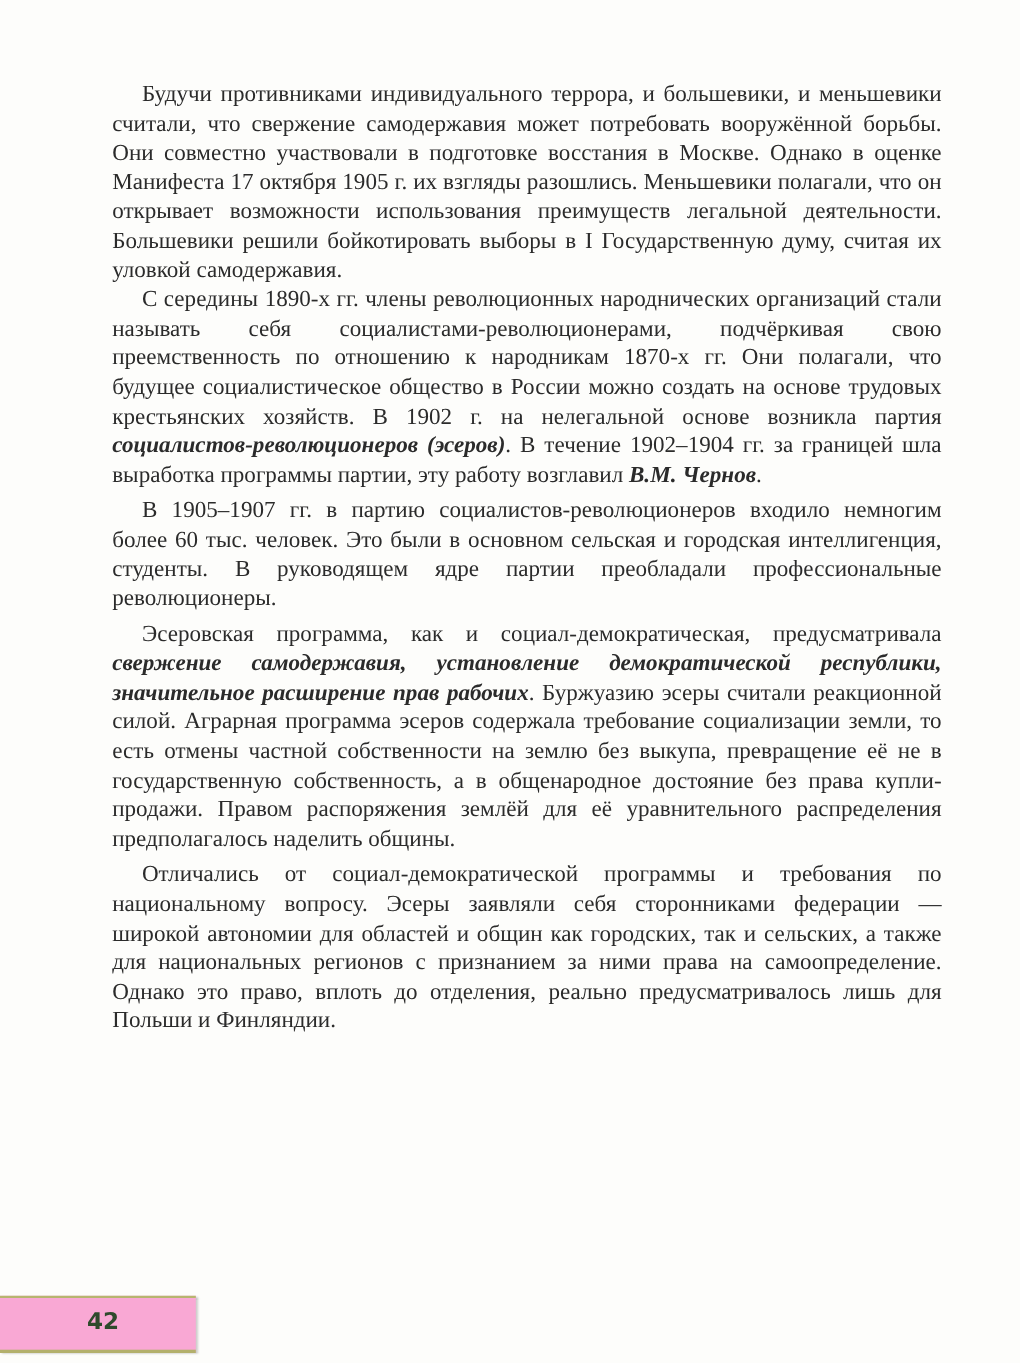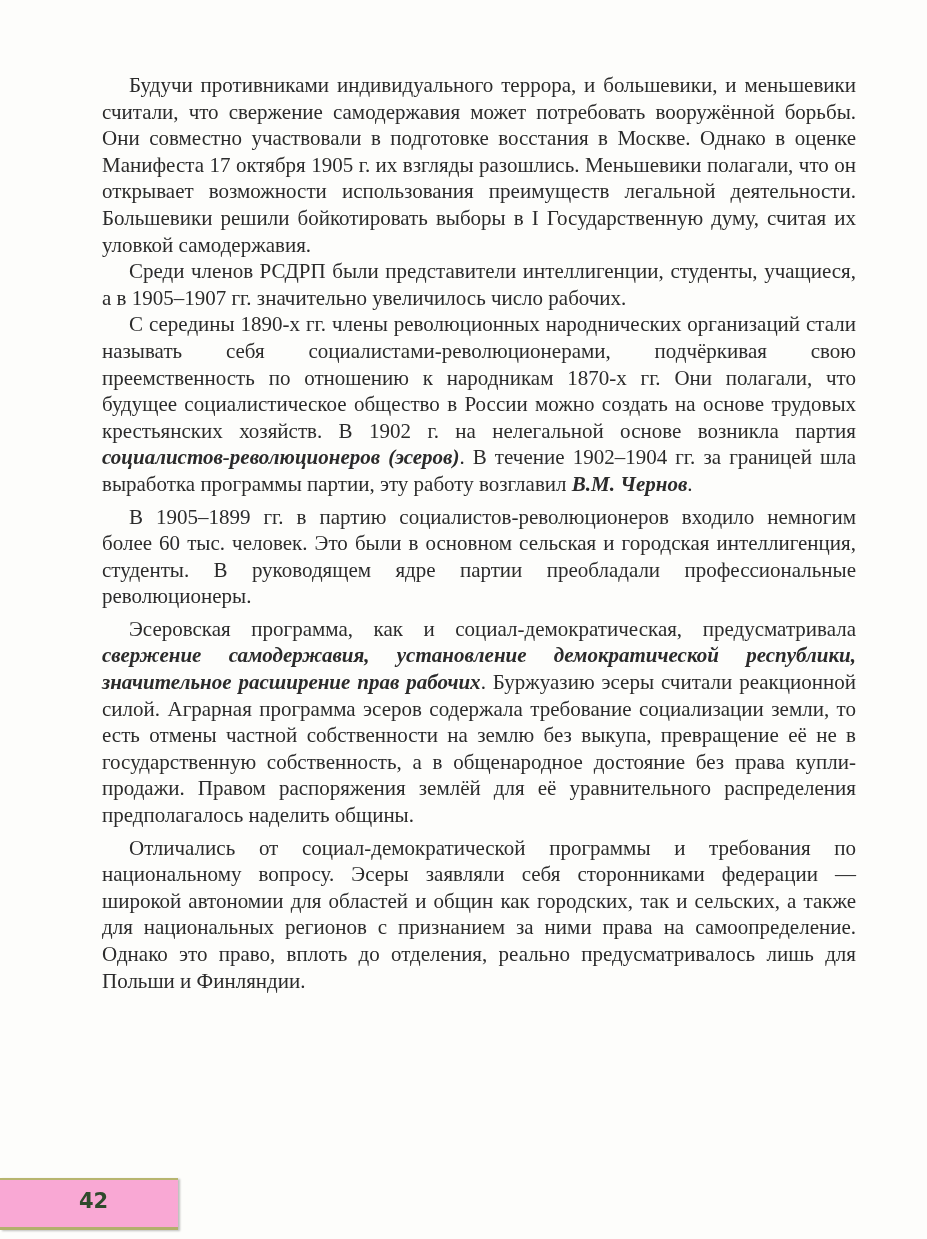--- a/index.html
+++ b/index.html
@@ -24,22 +24,21 @@
   .page-num {
     position: absolute; left: 79px; top: 9px;
     font-family: "DejaVu Sans", sans-serif; font-weight: bold; font-size: 21px; color: #2f4a2c;
   }
 </style>
 </head>
 <body>
 
 <div class="page-text">
   <p class="para">Будучи противниками индивидуального террора, и большевики, и меньшевики считали, что свержение самодержавия может потребовать вооружённой борьбы. Они совместно участвовали в подготовке восстания в Москве. Однако в оценке Манифеста 17 октября 1905 г. их взгляды разошлись. Меньшевики полагали, что он открывает возможности использования преимуществ легальной деятельности. Большевики решили бойкотировать выборы в I Государственную думу, считая их уловкой самодержавия.</p>
-  <p class="para">Среди членов РСДРП были представители интеллигенции, студенты, учащиеся, а в 1905–1907 гг. значительно увеличилось число рабочих.</p>
   <p class="para"><span>С середины 1890-х гг. члены революционных народнических организаций стали называть себя социалистами-революционерами, подчёркивая свою преемственность по отношению к народникам 1870-х гг. Они полагали, что будущее социалистическое общество в России можно создать на основе трудовых крестьянских хозяйств. В 1902 г. на нелегальной основе возникла партия </span><em>социалистов-революционеров (эсеров)</em><span>. В течение 1902–1904 гг. за границей шла выработка программы партии, эту работу возглавил </span><em>В.М. Чернов</em><span>.</span></p>
-  <p class="para gap">В 1905–1899 гг. в партию социалистов-революционеров входило немногим более 60 тыс. человек. Это были в основном сельская и городская интеллигенция, студенты. В руководящем ядре партии преобладали профессиональные революционеры.</p>
+  <p class="para gap">В 1905–1907 гг. в партию социалистов-революционеров входило немногим более 60 тыс. человек. Это были в основном сельская и городская интеллигенция, студенты. В руководящем ядре партии преобладали профессиональные революционеры.</p>
   <p class="para gap"><span>Эсеровская программа, как и социал-демократическая, предусматривала </span><em>свержение самодержавия, установление демократической республики, значительное расширение прав рабочих</em><span>. Буржуазию эсеры считали реакционной силой. Аграрная программа эсеров содержала требование социализации земли, то есть отмены частной собственности на землю без выкупа, превращение её не в государственную собственность, а в общенародное достояние без права купли-продажи. Правом распоряжения землёй для её уравнительного распределения предполагалось наделить общины.</span></p>
   <p class="para gap">Отличались от социал-демократической программы и требования по национальному вопросу. Эсеры заявляли себя сторонниками федерации — широкой автономии для областей и общин как городских, так и сельских, а также для национальных регионов с признанием за ними права на самоопределение. Однако это право, вплоть до отделения, реально предусматривалось лишь для Польши и Финляндии.</p>
 </div>
 
 <div class="page-band">
   <span class="page-num">42</span>
 </div>
 
 </body></html>

